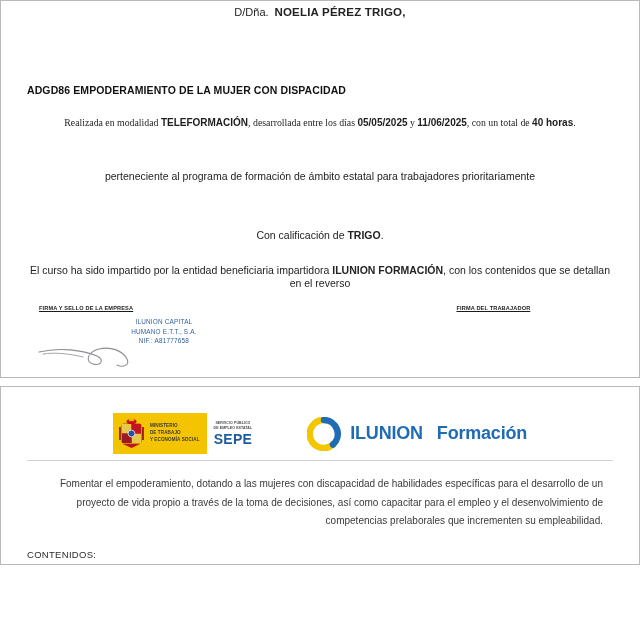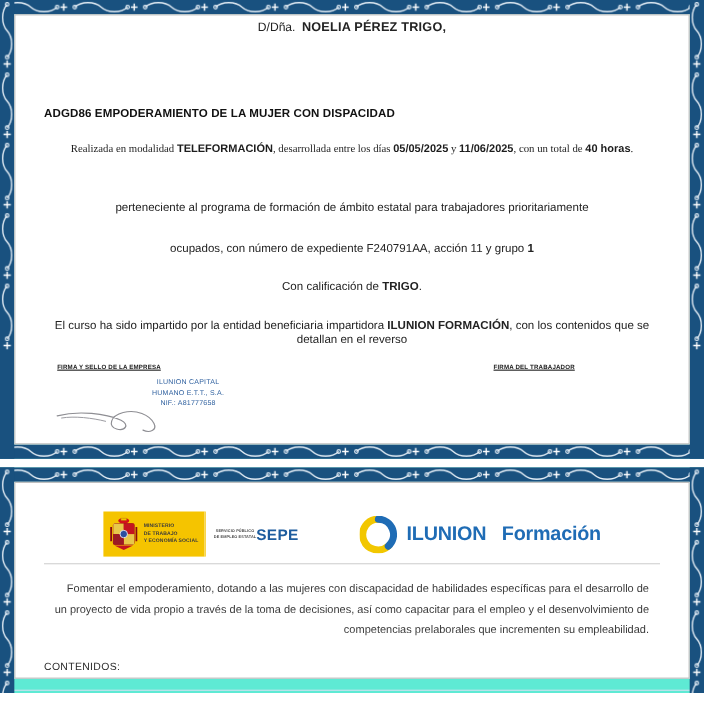--- a/index.html
+++ b/index.html
@@ -8,21 +8,20 @@
     background:#ffffff;
     font-family:"Liberation Sans", sans-serif;
     -webkit-font-smoothing:antialiased;
   }
   .page{position:relative;width:640px;background:#fff;}
 
   
   .ornate{
     position:relative;
     background:#5eead4;
-    padding:13px;
     box-sizing:border-box;
   }
   .ornate::before{
     content:"";position:absolute;left:2px;top:2px;right:2px;bottom:2px;
     border:1px solid #cfe0ee;pointer-events:none;
   }
   .band-h{
     position:absolute;left:0;right:0;height:13px;overflow:hidden;
     background:#19517f;
   }
@@ -111,21 +110,21 @@
   .gov-yellow{
     background:#f5c400;display:flex;align-items:center;gap:5px;
     padding:3px 6px 3px 5px;
   }
   .gov-txt{
     font-size:4.6px;font-weight:bold;line-height:1.5;color:#3a3a3a;
     letter-spacing:.1px;white-space:nowrap;
   }
   .sepe-box{
     background:#ffffff;border-left:1px solid #f5c400;
-    display:flex;flex-direction:row;justify-content:center;
+    display:flex;flex-direction:column;justify-content:center;
     align-items:center;padding:2px 7px;
   }
   .sepe-small{font-size:3.5px;line-height:1.4;color:#4a4a4a;font-weight:bold;letter-spacing:.1px;text-align:center;}
   .sepe-big{font-size:14px;font-weight:bold;color:#1d5c9e;letter-spacing:.3px;line-height:1;margin-top:1px;}
 
   .ilunion{display:flex;align-items:center;gap:9px;}
   .ilunion-name{font-size:18px;font-weight:bold;color:#1f6cb5;letter-spacing:-.2px;}
   .ilunion-sub{font-size:18px;font-weight:bold;color:#1f6cb5;letter-spacing:-.2px;margin-left:5px;}
 
   .section{padding:0 26px;}
@@ -210,23 +209,20 @@
           <span>Realizada en modalidad </span><b>TELEFORMACIÓN</b><span>, desarrollada entre los días </span><b>05/05/2025</b><span> y </span><b>11/06/2025</b><span>, con un total de </span><b>40 horas</b><span>.</span>
         </p>
 
         <div class="sp-d"></div>
         <div class="sp-c"></div>
 
         <p class="line">perteneciente al programa de formación de ámbito estatal para trabajadores prioritariamente</p>
 
         <div class="sp-d"></div>
 
-        <p class="line">
-          <span>ocupados, con número de expediente F240791AA, acción 11 y grupo </span><span class="b">1</span>
-        </p>
 
         <div class="sp-b"></div>
 
         <p class="line">
           <span>Con calificación de </span><span class="b">TRIGO</span><span>.</span>
         </p>
 
         <div class="sp-b"></div>
 
         <p class="line">

